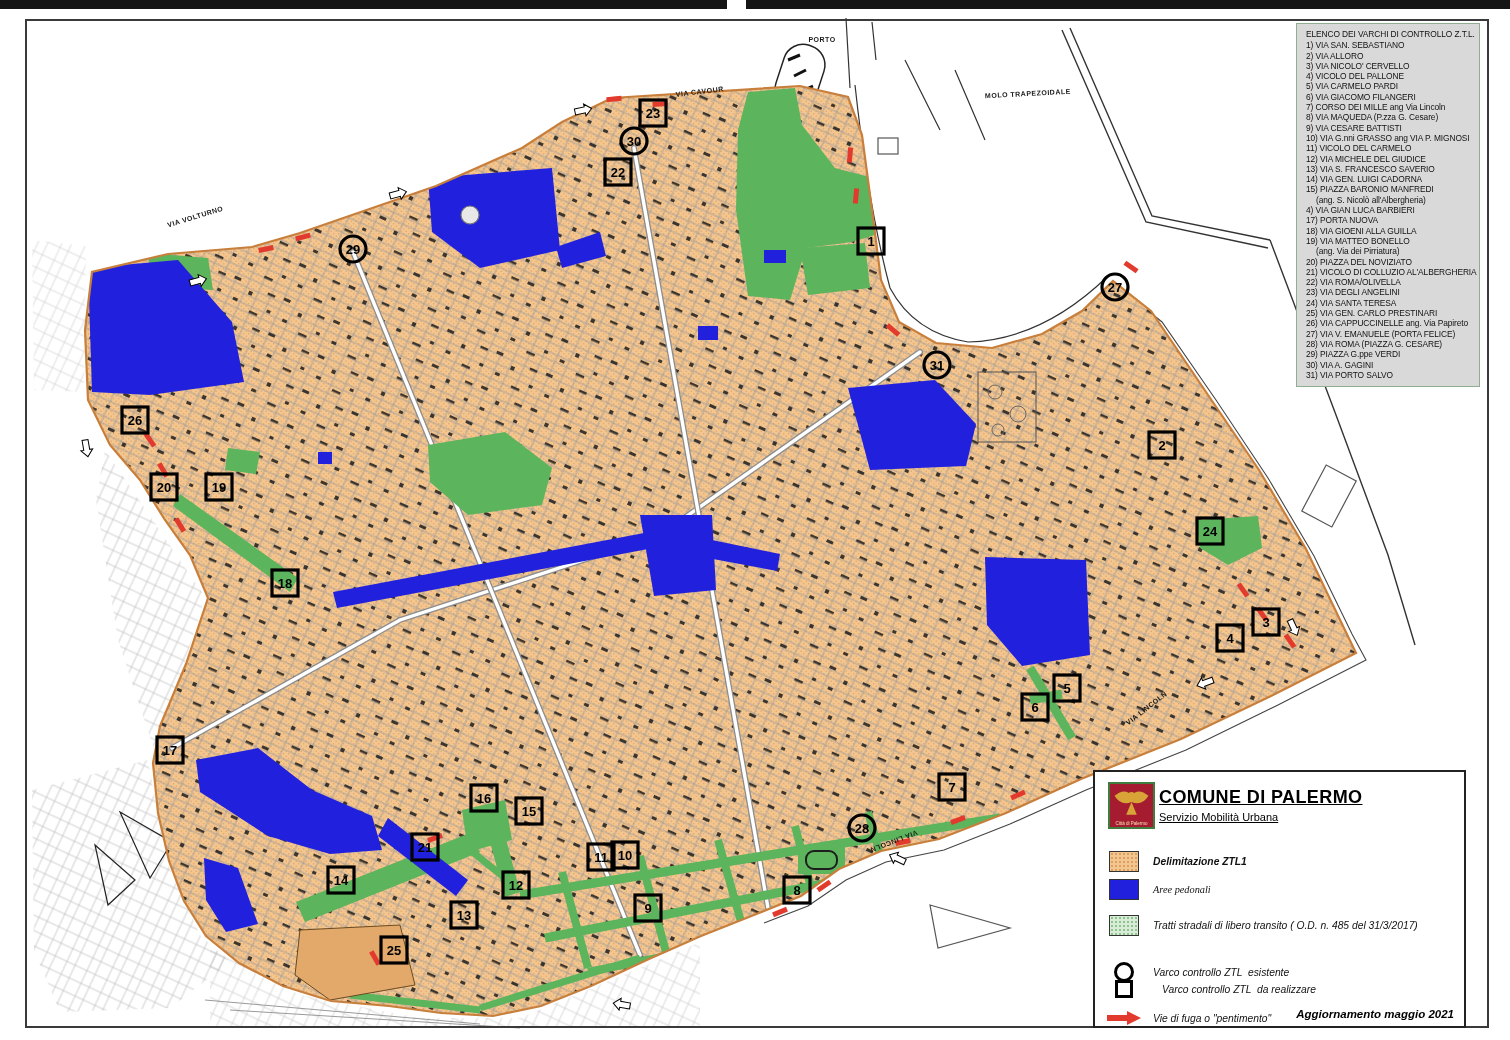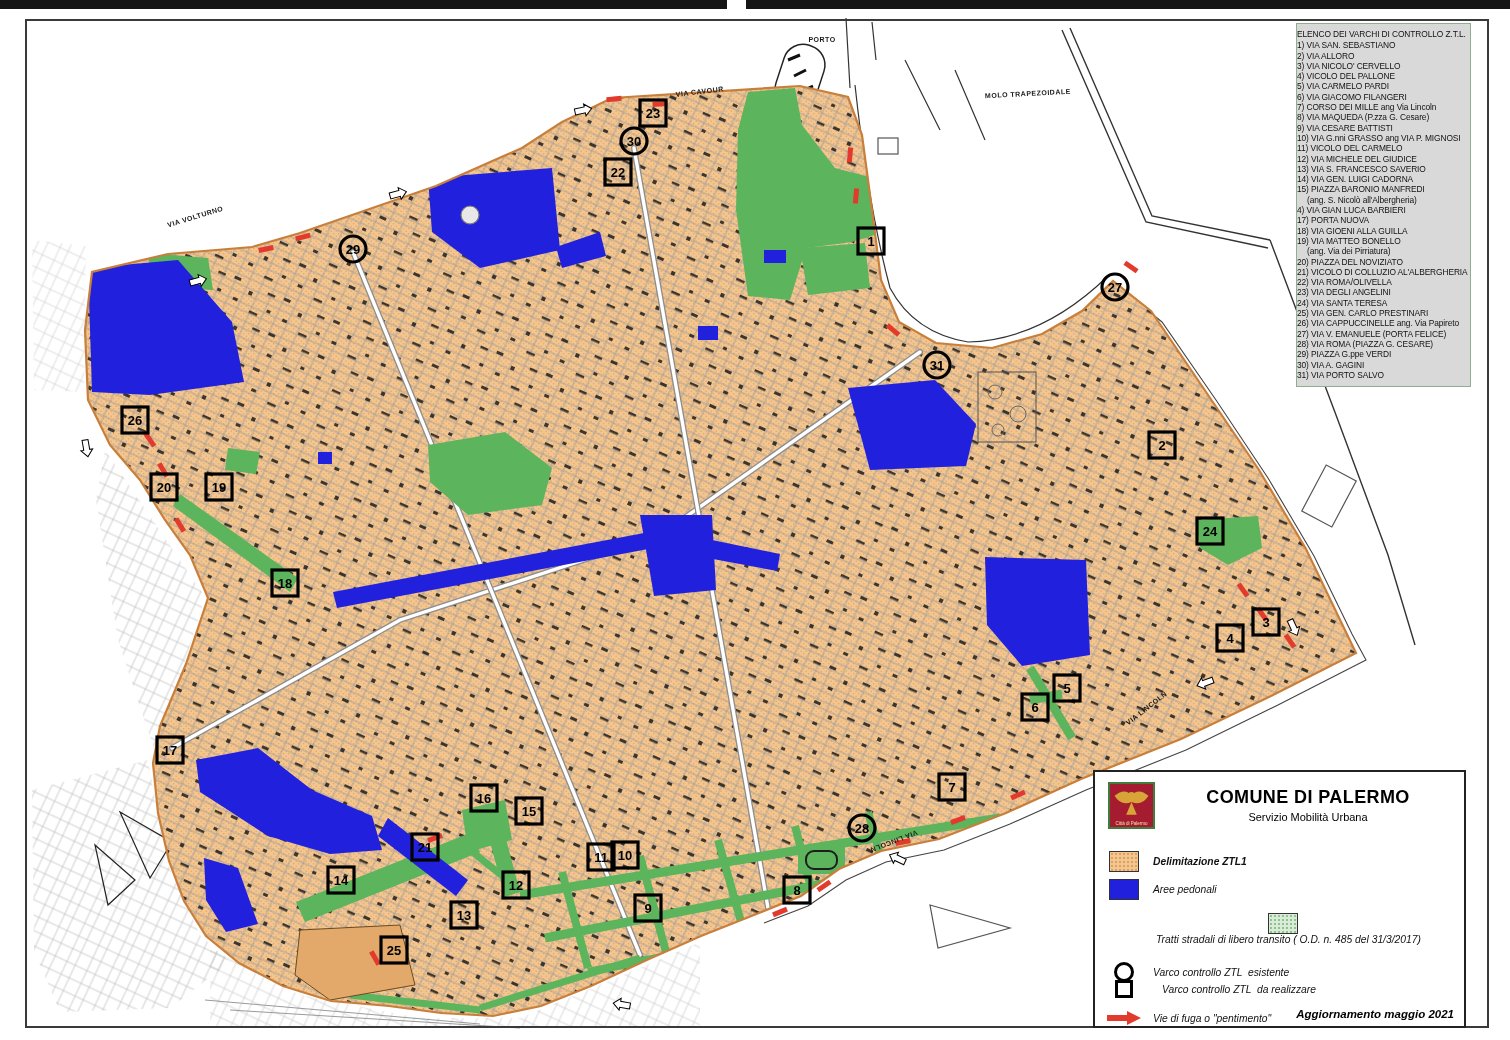--- a/index.html
+++ b/index.html
@@ -5,34 +5,34 @@
   html,body{margin:0;padding:0;background:#fff;}
   .page{position:relative;width:1510px;height:1040px;background:#fff;overflow:hidden;
         font-family:"Liberation Sans",sans-serif;}
   .topbar{position:absolute;top:0;height:9px;background:#151515;}
   #bar-left{left:0;width:727px;}
   #bar-right{left:746px;width:764px;}
   svg.mapcanvas{position:absolute;left:0;top:0;}
 
   
   .elenco{position:absolute;left:1296px;top:23px;width:170px;background:#d9d9d9;
-          border:1px solid #8fae8f;padding:5px 3px 6px 0;color:#111;
+          border:1px solid #8fae8f;padding:5px 3px 6px 9px;color:#111;
           font-size:8.4px;line-height:10.3px;letter-spacing:-0.1px;}
   .elenco-title{white-space:pre;margin-bottom:1px;}
   .elenco-line{white-space:pre;}
   .elenco-line.indent{padding-left:10px;}
 
   
   .legend{position:absolute;left:1093px;top:770px;width:373px;height:258px;background:#fff;
           border:2px solid #222;box-sizing:border-box;}
   .logo{position:absolute;left:13px;top:10px;width:47px;height:47px;background:#a51c30;
         border:2px solid #3f7d3f;box-sizing:border-box;}
   .logo-caption{position:absolute;bottom:1px;left:0;right:0;text-align:center;
                 font-size:4.5px;color:#f3e3b3;}
-  .legend-head{position:absolute;left:64px;top:15px;width:298px;text-align:center;color:#000;}
+  .legend-head{position:absolute;left:64px;top:15px;width:298px;color:#000;text-decoration:underline;}
   .legend-org{font-size:18px;font-weight:bold;letter-spacing:.4px;}
   .legend-sub{font-size:11px;margin-top:3px;}
   .legend-row{position:absolute;left:12px;right:6px;height:24px;display:flex;align-items:center;}
   .swcol{width:34px;flex:0 0 auto;display:flex;justify-content:center;align-items:center;}
   .sw-ztl,.sw-blue,.sw-green{width:30px;height:21px;border:1px solid #333;box-sizing:border-box;}
   .sw-ztl{background-color:#f3c58f;background-image:radial-gradient(#dd9f62 0.8px,transparent 1px);background-size:4px 4px;}
   .sw-blue{background:#2121dd;}
   .sw-green{background-color:#d8ecd8;background-image:radial-gradient(#8fc48f 0.8px,transparent 1px);background-size:4px 4px;}
   .sw-circle{width:14px;height:14px;border:3px solid #000;border-radius:50%;background:#fff;}
   .sw-square{width:12px;height:12px;border:3px solid #000;background:#fff;}
@@ -398,27 +398,27 @@
       <div class="legend-org">COMUNE DI PALERMO</div>
       <div class="legend-sub">Servizio Mobilità Urbana</div>
     </div>
     <div id="legend-rows">
         <div class="legend-row" style="top: 77px;">
           <span class="swcol">
             <span class="sw-ztl"></span>
           </span>
           <span class="legend-label b">Delimitazione ZTL1</span>
         </div>
-        <div class="legend-row" style="top: 105px;">
+        <div class="legend-row" style="top: 105px; font-family: Liberation Serif, serif;">
           <span class="swcol">
             <span class="sw-blue"></span>
           </span>
           <span class="legend-label">Aree pedonali</span>
         </div>
-        <div class="legend-row" style="top: 141px; flex-direction: column;">
+        <div class="legend-row" style="top: 141px;">
           <span class="swcol">
             <span class="sw-green"></span>
           </span>
           <span class="legend-label">Tratti stradali di libero transito ( O.D. n. 485 del 31/3/2017)</span>
         </div>
         <div class="legend-row" style="top: 188px;">
           <span class="swcol">
             <span class="sw-circle"></span>
           </span>
           <span class="legend-label">Varco controllo ZTL  esistente</span>

